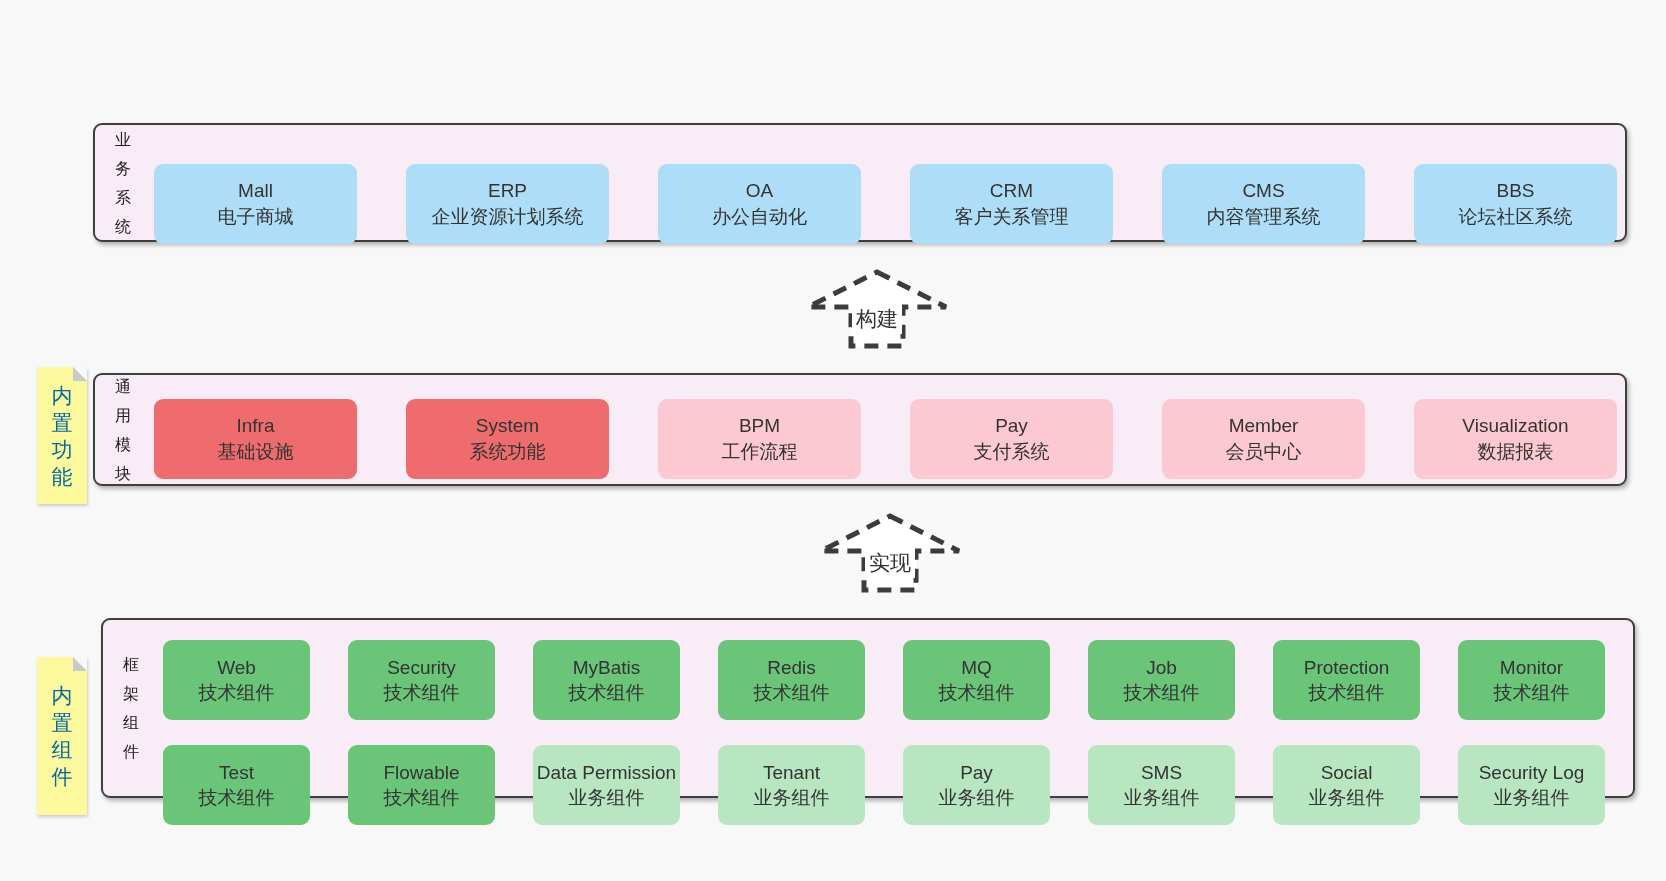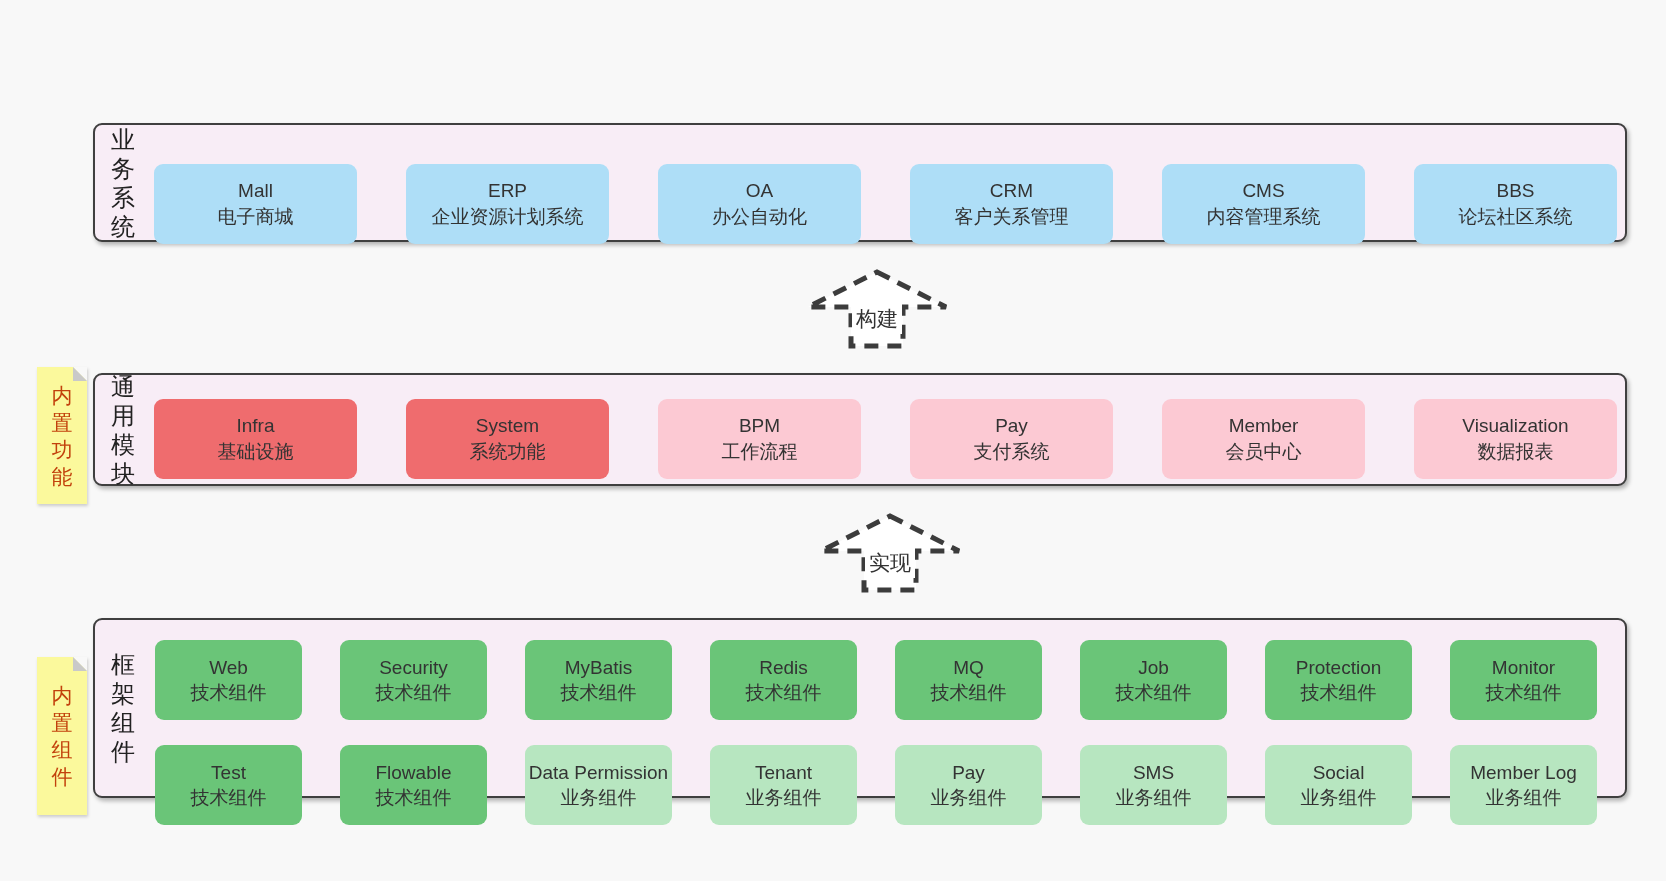--- a/index.html
+++ b/index.html
@@ -12,26 +12,26 @@
   html,body{background:var(--page-bg);}
   body{font-family:"Liberation Sans","DejaVu Sans",sans-serif;color:var(--text);}
   .canvas{position:relative;width:1666px;height:881px;background:var(--page-bg);overflow:hidden;}
 
   
   .layer{position:absolute;left:93px;width:1534px;background:var(--panel-bg);
          border:2px solid var(--panel-border);border-radius:9px;
          box-shadow:2px 3px 4px rgba(0,0,0,0.28);}
   .layer-business{top:123px;height:119px;}
   .layer-modules{top:373px;height:113px;}
-  .layer-components{top:618px;height:180px;}
+  .layer-components{top:618px;height:180px;margin-left:8px;}
 
   
   .vlabel{position:absolute;left:13px;top:0;bottom:0;width:30px;
           display:flex;align-items:center;justify-content:center;}
-  .vlabel span{display:block;width:1.06em;font-size:24px;line-height:29px;
+  .vlabel span{display:block;width:1.06em;font-size:16px;line-height:29px;
                color:#222;word-break:break-all;text-align:center;}
 
   
   .row{position:absolute;display:flex;}
   .row-business{left:59px;top:27px;gap:49px;}
   .row-modules{left:59px;top:24px;gap:49px;}
   .row-comp1{left:60px;top:20px;gap:38px;}
   .row-comp2{left:60px;top:125px;gap:38px;}
 
   .box{width:203px;height:80px;border-radius:9px;display:flex;flex-direction:column;
@@ -48,21 +48,21 @@
   
   .sticky{position:absolute;left:37px;width:50px;background:var(--sticky-note);
           box-shadow:1px 2px 3px rgba(0,0,0,0.18);
           display:flex;align-items:center;justify-content:center;}
   .sticky-modules{top:367px;height:137px;}
   .sticky-components{top:657px;height:158px;}
   .sticky::before{content:"";position:absolute;top:0;right:0;width:14px;height:14px;
           background:var(--page-bg);clip-path:polygon(0 0,100% 0,100% 100%);}
   .sticky::after{content:"";position:absolute;top:0;right:0;width:14px;height:14px;
           background:var(--sticky-fold);clip-path:polygon(0 0,100% 100%,0 100%);}
-  .sticky span{display:block;width:1.05em;font-size:21px;line-height:27px;color:#c2410c;
+  .sticky span{display:block;width:1.05em;font-size:21px;line-height:27px;color:#0369a1;
                word-break:break-all;text-align:center;}
 
   
   .arrow{position:absolute;width:146px;height:82px;}
   .arrow svg{display:block;width:100%;height:100%;overflow:visible;}
   .arrow path{fill:#ffffff;stroke:var(--arrow);stroke-width:5;
               stroke-dasharray:14 9;stroke-linejoin:miter;}
   .arrow-build{left:804px;top:268px;}
   .arrow-implement{left:817px;top:512px;}
   .arrow-label{position:absolute;left:50%;top:36px;transform:translateX(-50%);
@@ -219,19 +219,19 @@
       </div>
       <div class="box b-lgreen">
         <span>SMS</span>
         <span>业务组件</span>
       </div>
       <div class="box b-lgreen">
         <span>Social</span>
         <span>业务组件</span>
       </div>
       <div class="box b-lgreen">
-        <span>Member Log</span>
+        <span>Security Log</span>
         <span>业务组件</span>
       </div>
     </div>
   </div>
 
 </div>
 
 </body></html>

